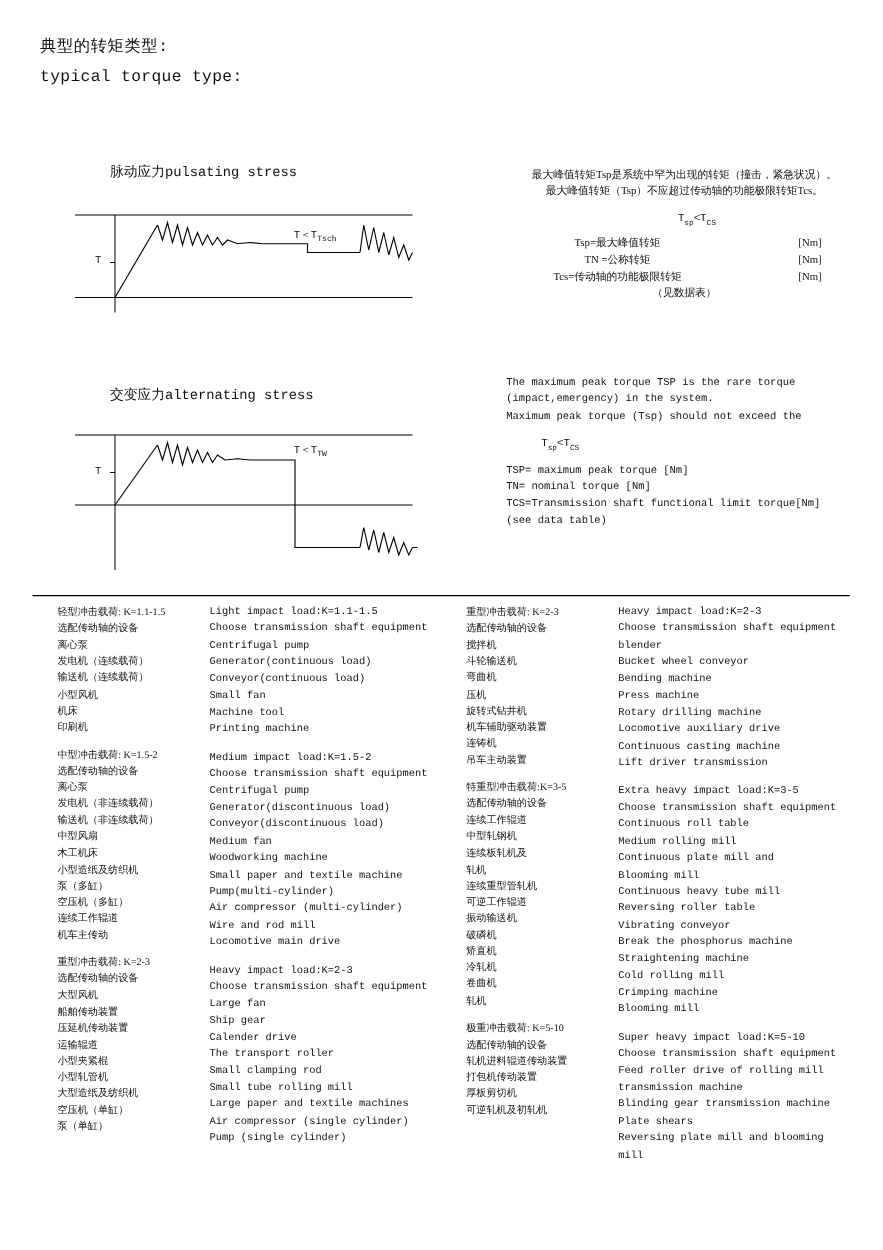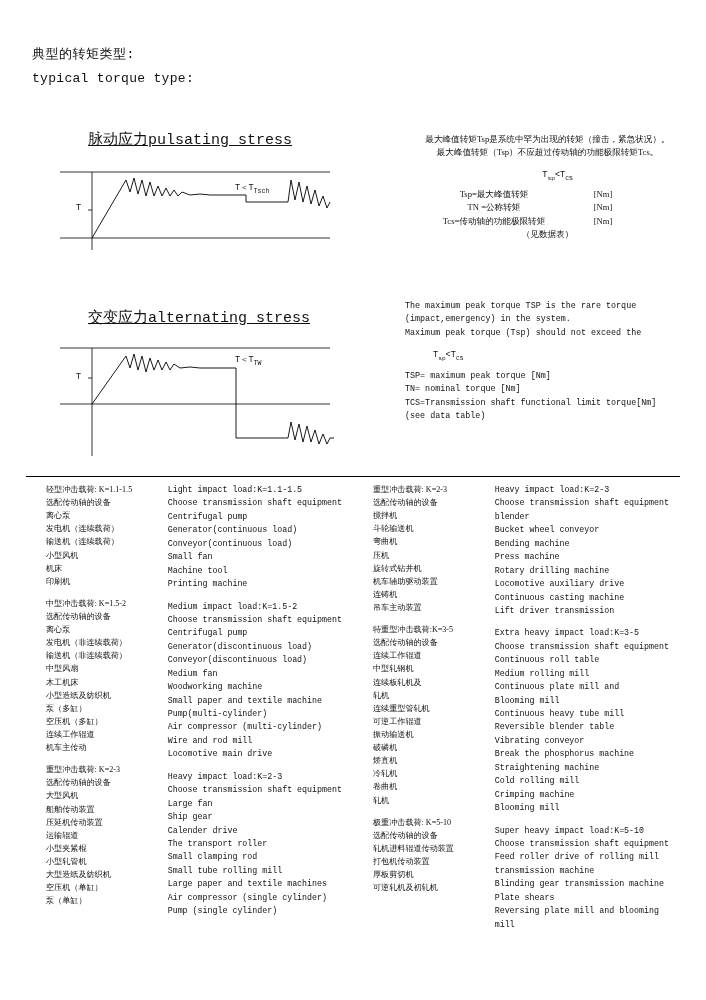--- a/index.html
+++ b/index.html
@@ -7,35 +7,35 @@
     width:706px;height:1000px;
     background:#ffffff;
     font-family:"Liberation Serif", serif;
     color:#111;
     position:relative;
     overflow:hidden;
   }
   .page{position:relative;width:706px;height:1000px;}
 
   .title-block{position:absolute;left:32px;top:28px;}
-  .title-cn{font-family:Liberation Mono, monospace;font-size:13px;letter-spacing:.5px;margin-top:17px;}
+  .title-cn{font-family:Liberation Mono, monospace;font-size:13px;letter-spacing:.5px;}
   .title-en{font-family:"Liberation Mono",monospace;font-size:13px;margin-top:8px;letter-spacing:.3px;}
 
   
-  .chart-label{position:absolute;font-size:15px;font-family:"Liberation Mono",monospace;text-decoration:underline;}
+  .chart-label{position:absolute;font-size:11px;font-family:"Liberation Mono",monospace;}
   .chart-area{position:absolute;}
   .axtext{position:absolute;font-size:8.5px;font-family:"Liberation Mono",monospace;}
   svg{display:block;}
 
   
   .note{position:absolute;font-size:8.6px;line-height:1.55;}
   .note-cn{font-family:"Liberation Serif",serif;text-align:center;}
   .note-en{font-family:"Liberation Mono",monospace;font-size:8.4px;line-height:1.6;}
   .formula{font-family:"Liberation Mono",monospace;font-size:8.6px;}
-  .legend-row{display:flex;}
+  .legend-row{display:flex;gap:45px;}
   .legend-row .lbl{width:178px;}
   .legend-row .unit{width:40px;}
 
   
   .table-wrap{position:absolute;left:26px;top:476px;width:654px;}
   .hr{height:1px;background:#000;width:654px;}
   .cols{display:flex;}
   .col{box-sizing:border-box;}
   .col-cn{width:130px;padding-right:4px;font-family:"Liberation Serif",serif;font-size:8.1px;line-height:1.62;margin-left:20px;}
   .col-en{width:198px;padding-right:6px;font-family:"Liberation Mono",monospace;font-size:8.3px;line-height:1.62;}
@@ -283,21 +283,21 @@
           <div>Lift driver transmission</div>
         </div>
         <div class="group">
           <div class="head">Extra heavy impact load:K=3-5</div>
           <div>Choose transmission shaft equipment</div>
           <div>Continuous roll table</div>
           <div>Medium rolling mill</div>
           <div>Continuous plate mill and</div>
           <div>Blooming mill</div>
           <div>Continuous heavy tube mill</div>
-          <div>Reversible blender table</div>
+          <div>Reversing roller table</div>
           <div>Vibrating conveyor</div>
           <div>Break the phosphorus machine</div>
           <div>Straightening machine</div>
           <div>Cold rolling mill</div>
           <div>Crimping machine</div>
           <div>Blooming mill</div>
         </div>
         <div class="group">
           <div class="head">Super heavy impact load:K=5-10</div>
           <div>Choose transmission shaft equipment</div>

